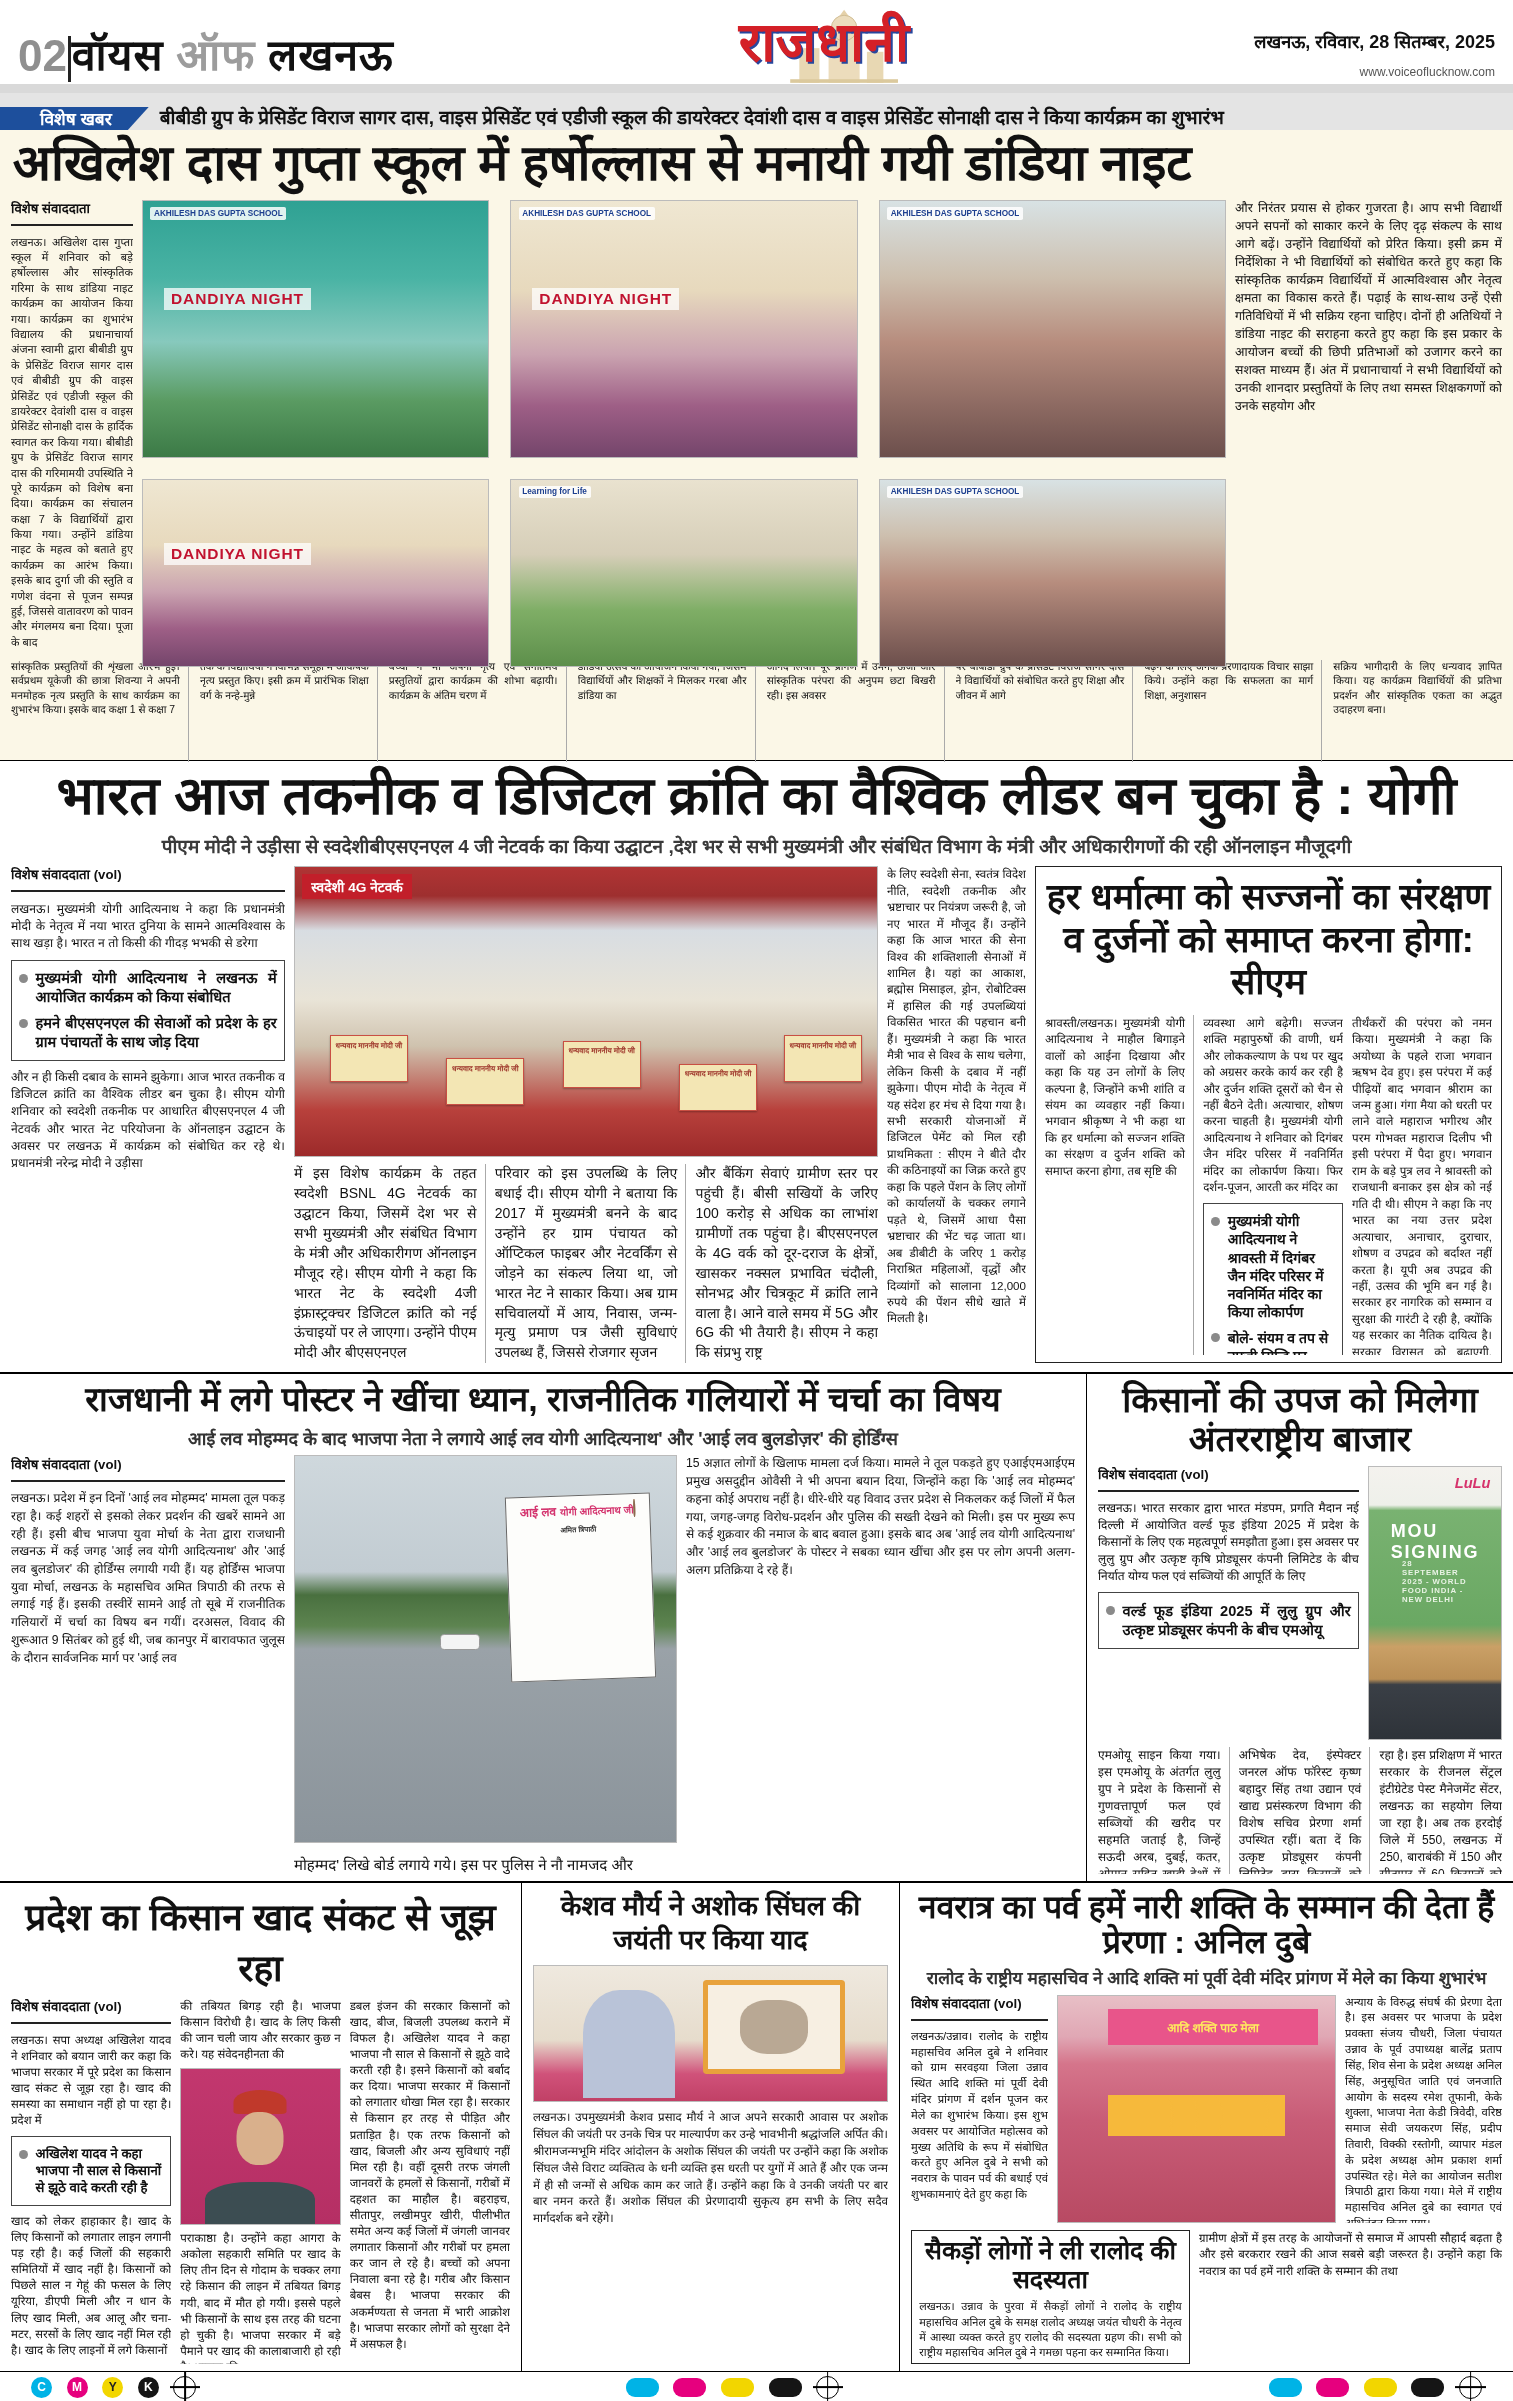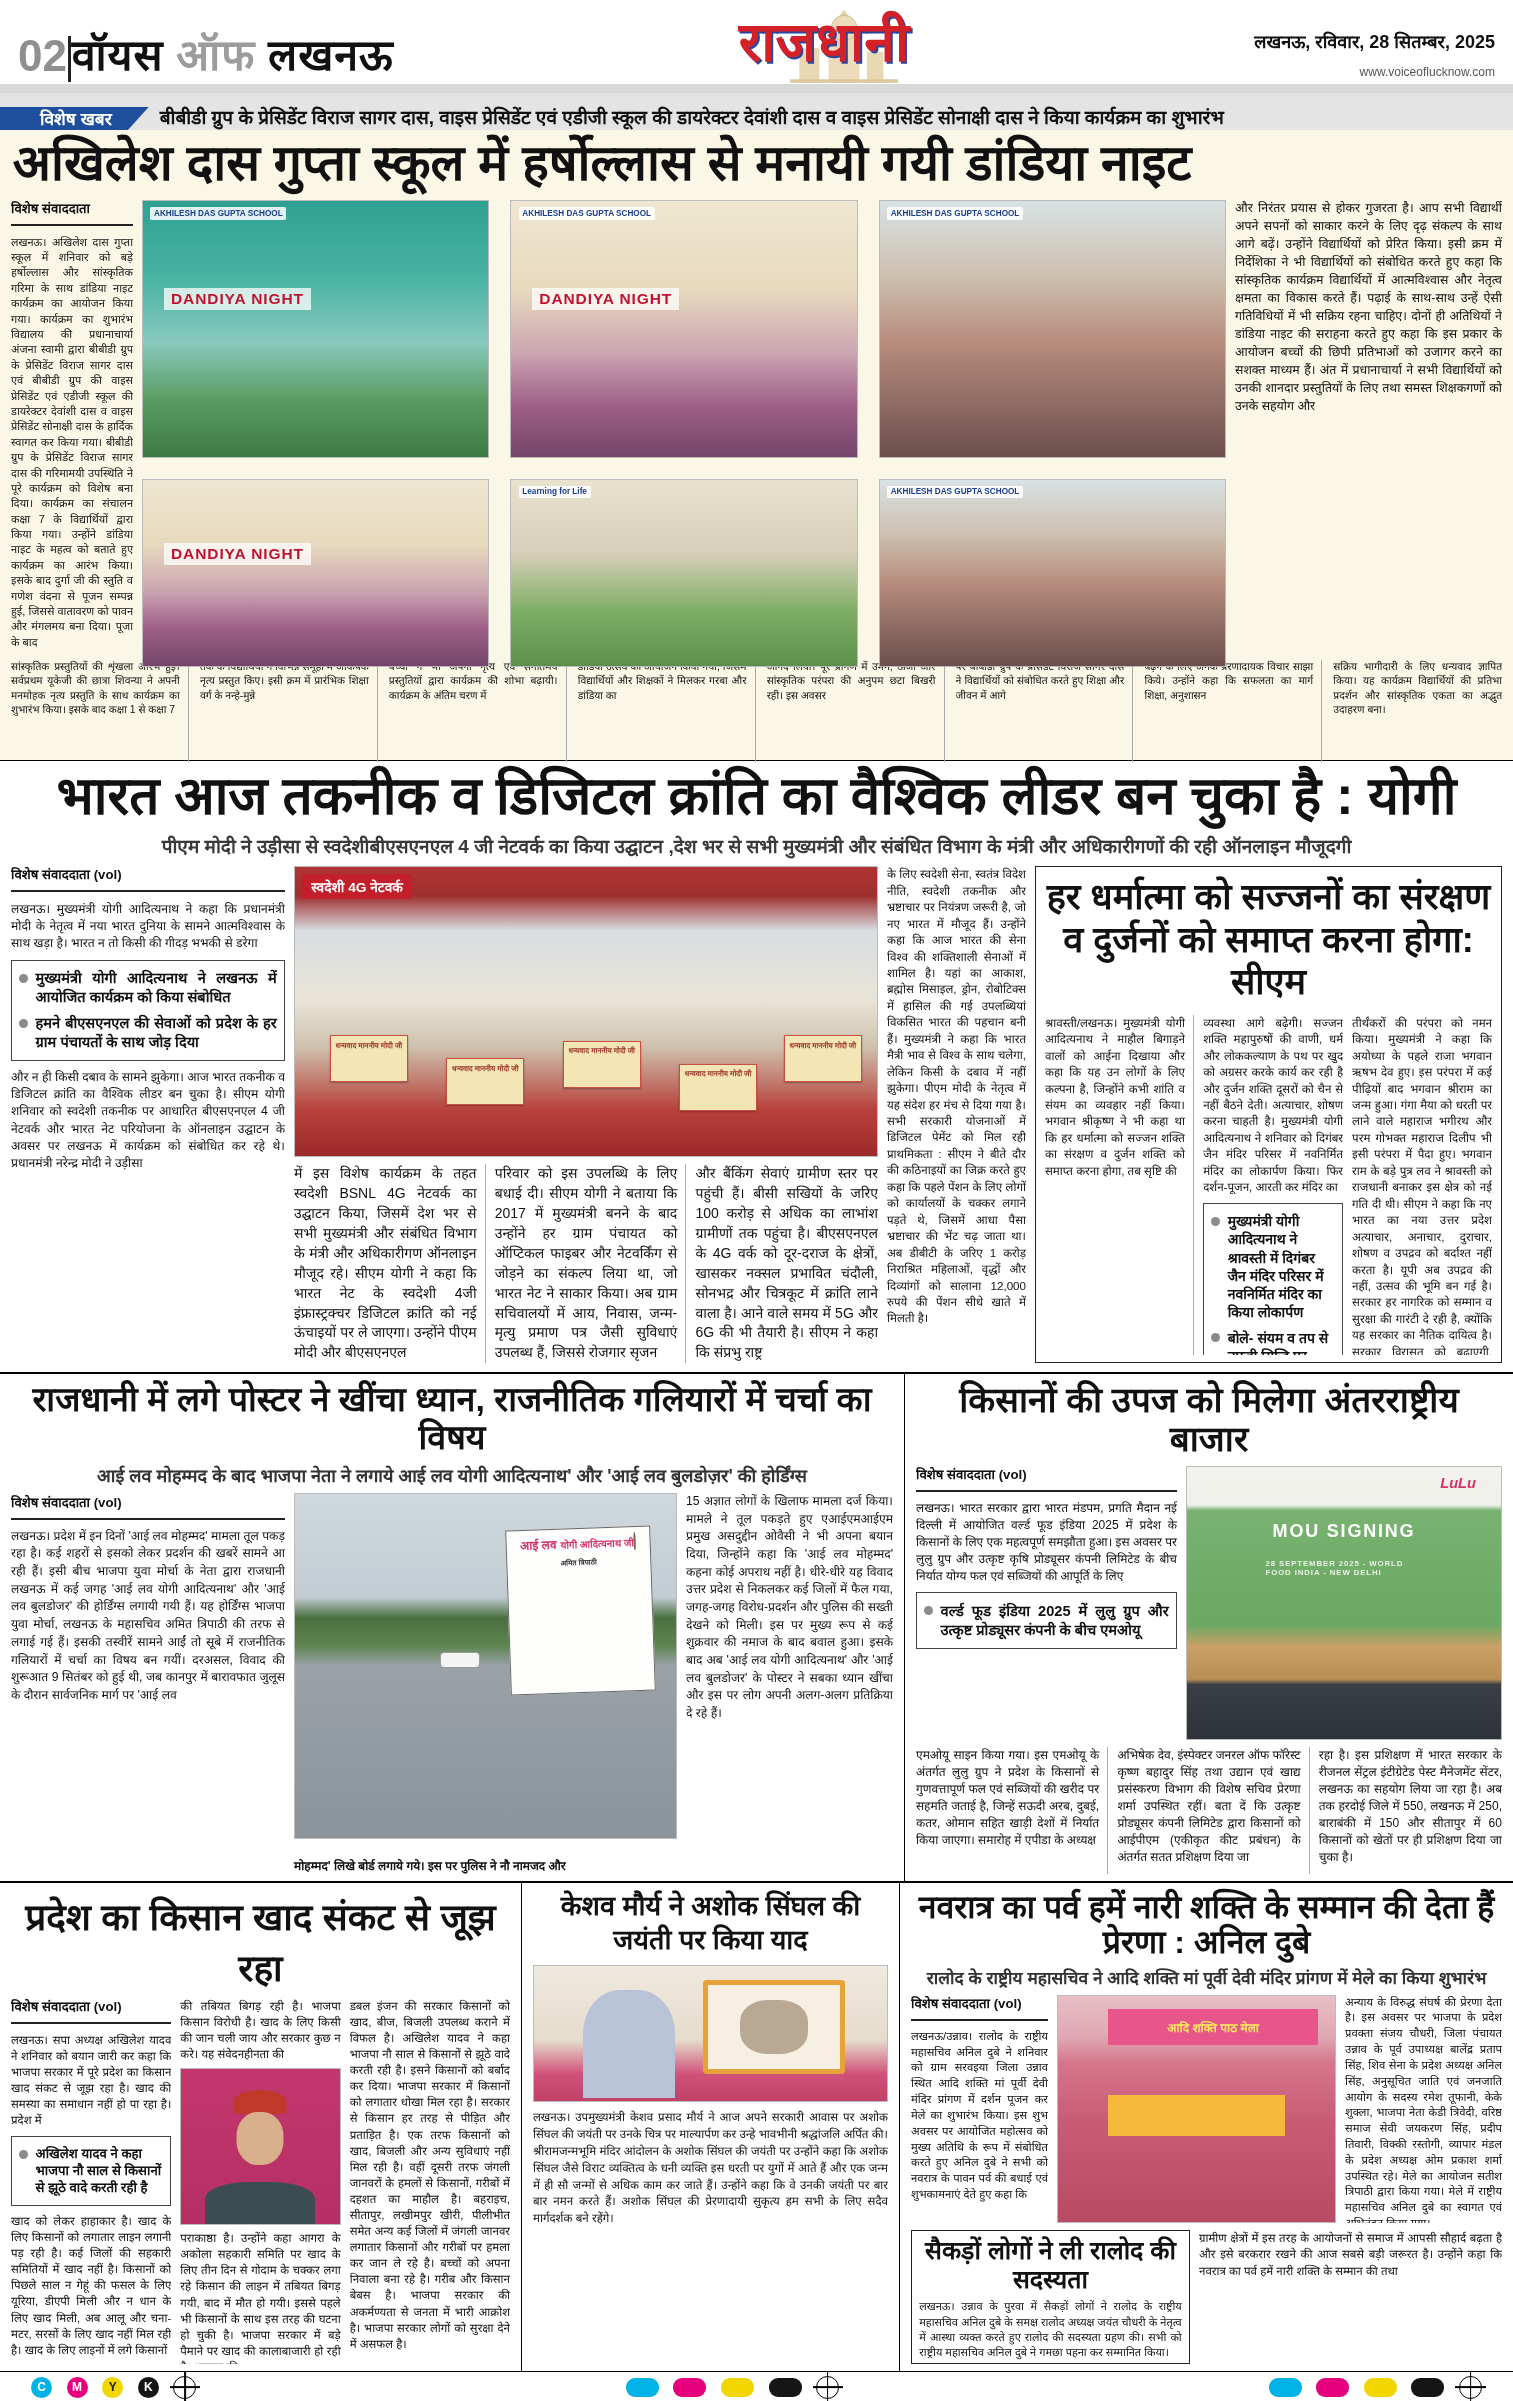--- a/index.html
+++ b/index.html
@@ -61,34 +61,34 @@
 .a2cols{flex:1;display:flex;gap:9px}
 .a2cols .c{flex:1;font-size:14px;line-height:1.42}
 .a2mid{width:139px;font-size:11.6px;line-height:1.42}
 .cmart{flex:1;border:1.8px solid #222;padding:7.3px 9px;display:flex;flex-direction:column}
 .cmart h2{font-size:36px;font-weight:800;line-height:1.18;text-align:center;padding:1.8px 0 11px}
 .cmcols{display:flex;gap:9px;flex:1;overflow:hidden}
 .cmcols .c{flex:1;font-size:11.6px;line-height:1.42}
 .cmbox{font-size:14px}
 
 .row3{height:509px;display:flex;border-top:2.7px solid #000}
-.poster{width:905px;padding:7.3px 11px;border-right:1.8px solid #000;display:flex;flex-direction:column}
+.poster{width:1087px;padding:7.3px 11px;border-right:1.8px solid #000;display:flex;flex-direction:column}
 .poster h2{font-size:34px;font-weight:800;text-align:center;line-height:1.1}
 .poster .sub2{font-size:18px;font-weight:700;color:#333;text-align:center;padding:7.3px 0 5.5px}
 .posterbody{display:flex;gap:9px;flex:1;overflow:hidden}
 .pcol1{width:274px;font-size:12.2px;line-height:1.45}
 .pphoto{width:383px;display:flex;flex-direction:column}
 .roadph{flex:1;background:linear-gradient(180deg,#cfd8dd 0%,#c2ccd2 30%,#49703f 36%,#5d8450 44%,#9aa2a8 50%,#8b949b 100%)}
 .billboard{position:absolute;right:6%;top:10%;width:38%;height:48%;background:#fdfdfb;border:1.8px solid #666;transform:rotate(-2deg);padding:5.5px 3.7px;text-align:center}
 .billboard .l1{color:#d4356f;font-size:12px;font-weight:800}
 .billboard .l2{color:#d4356f;font-size:10px;font-weight:800;margin-top:1.8px}
 .billboard .face{width:24px;height:27px;background:#caa98d;border-radius:40%;margin:3.7px auto 0;border:0.9px solid #8a6a50}
 .billboard .nm{font-size:7.3px;font-weight:700;color:#333;margin-top:1.8px}
 .car{position:absolute;left:38%;top:46%;width:40px;height:16.4px;background:#f4f4f4;border-radius:4.6px;border:0.9px solid #999}
-.pcap{font-size:12px;font-weight:700;padding-top:18px}
+.pcap{font-size:15px;font-weight:400;padding-top:11px}
 .pcol3{flex:1;font-size:12.2px;line-height:1.45}
 .mou{flex:1;padding:7.3px 11px;display:flex;flex-direction:column}
 .mou h2{font-size:35px;font-weight:800;text-align:center;line-height:1.1}
 .moutop{display:flex;gap:9px;margin-top:7.3px;height:274px}
 .mouleft{width:261px;font-size:12px;line-height:1.42}
 .mouphoto{flex:1;background:linear-gradient(180deg,#f4f2ee 0%,#eef0ea 14%,#79b271 16%,#6aa863 58%,#caa066 66%,#b98e55 78%,#3a3f46 80%,#2e3339 100%)}
 .moutitle{position:absolute;top:20%;left:50%;transform:translateX(-50%);color:#fff;font-size:18px;font-weight:800;letter-spacing:1.8px}
 .mousub{position:absolute;top:34%;left:50%;transform:translateX(-50%);color:#e8f3e4;font-size:7.8px;font-weight:700;letter-spacing:0.9px}
 .lulu{position:absolute;top:3%;right:8%;color:#d6336c;font-size:14.6px;font-weight:800;font-style:italic}
 .moucols{display:flex;gap:9px;flex:1;margin-top:7.3px;overflow:hidden}

